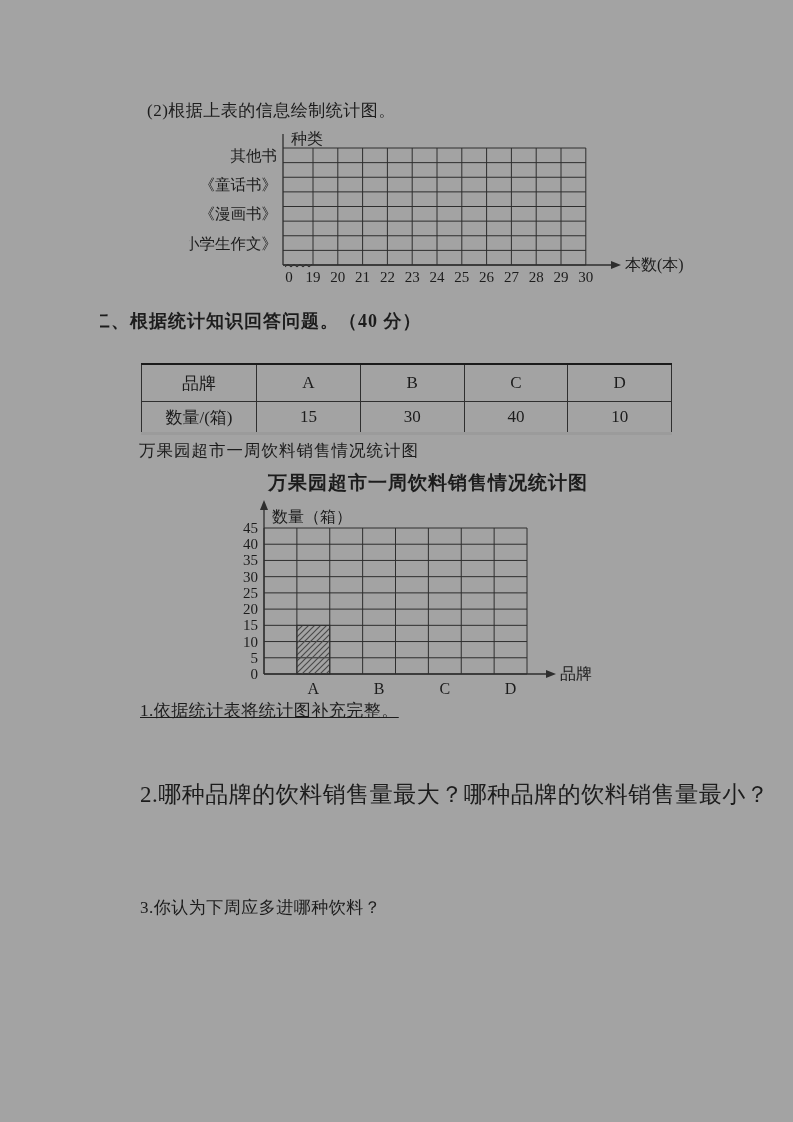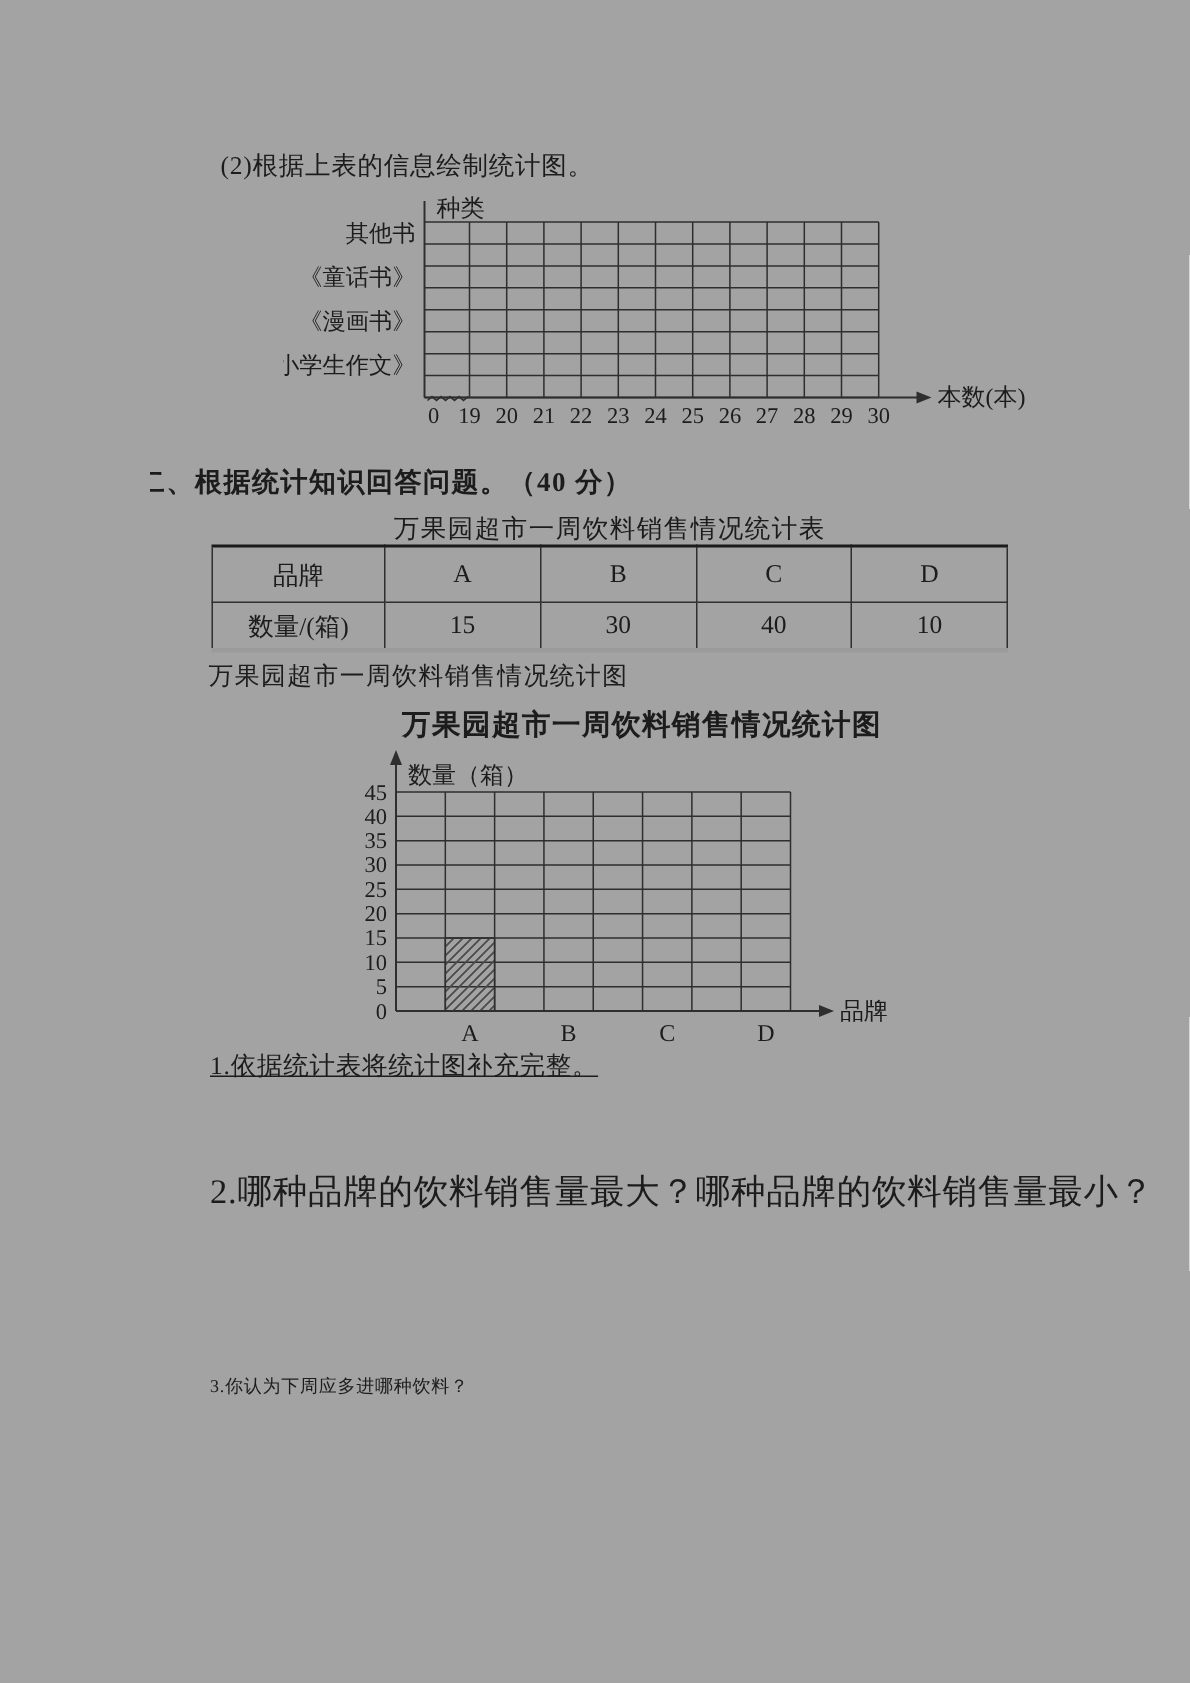--- a/index.html
+++ b/index.html
@@ -18,21 +18,21 @@
     border-left:1px solid #555;border-right:1px solid #cccccc;
   }
   .sales-table td{border:1px solid #2f2f2f;text-align:center;font-size:17px;padding:0;}
   .sales-table tr:first-child td{height:36px;}
   .sales-table tr:last-child td{height:30px;text-align:center;}
   .sales-table td:first-child{width:114px;}
   .caption-plain{left:139px;top:440px;font-size:16.5px;letter-spacing:1px;}
   .chart2-title{left:228px;top:470px;width:400px;text-align:center;font-size:19px;font-weight:bold;letter-spacing:1px;}
   .q1{left:140px;top:699px;font-size:17px;text-decoration:underline;}
   .q2{left:140px;top:779px;font-size:23px;}
-  .q3{left:140px;top:896px;font-size:12px;margin-top:20px;}
+  .q3{left:140px;top:896px;font-size:17px;}
   .chart-box{position:absolute;}
   #chart1{left:168px;top:126px;width:530px;height:172px;margin-left:21px;}
   #chart2{left:228px;top:496px;width:400px;height:212px;}
   svg text{font-family:"Liberation Serif","DejaVu Serif",serif;fill:#1c1c1c;}
 </style>
 </head>
 <body>
 
 <div class="page">
 
@@ -82,21 +82,20 @@
         <text x="88" y="34.8" font-size="15.5" text-anchor="end">其他书</text>
         <text x="88" y="64.1" font-size="15.5" text-anchor="end">《童话书》</text>
         <text x="88" y="93.3" font-size="15.5" text-anchor="end">《漫画书》</text>
         <text x="88" y="122.6" font-size="15.5" text-anchor="end">《小学生作文》</text>
       </svg></div>
 
   <div class="txt section-header"><span class="partial-num">
         <span>二</span>
       </span><span>、根据统计知识回答问题。（40 分）</span></div>
 
-  <div class="txt table-title">万果园超市一周饮料销售情况统计表</div>
 
   <table class="sales-table">
     <tbody id="table-body">
         <tr>
           <td>品牌</td>
           <td>A</td>
           <td>B</td>
           <td>C</td>
           <td>D</td>
         </tr>

